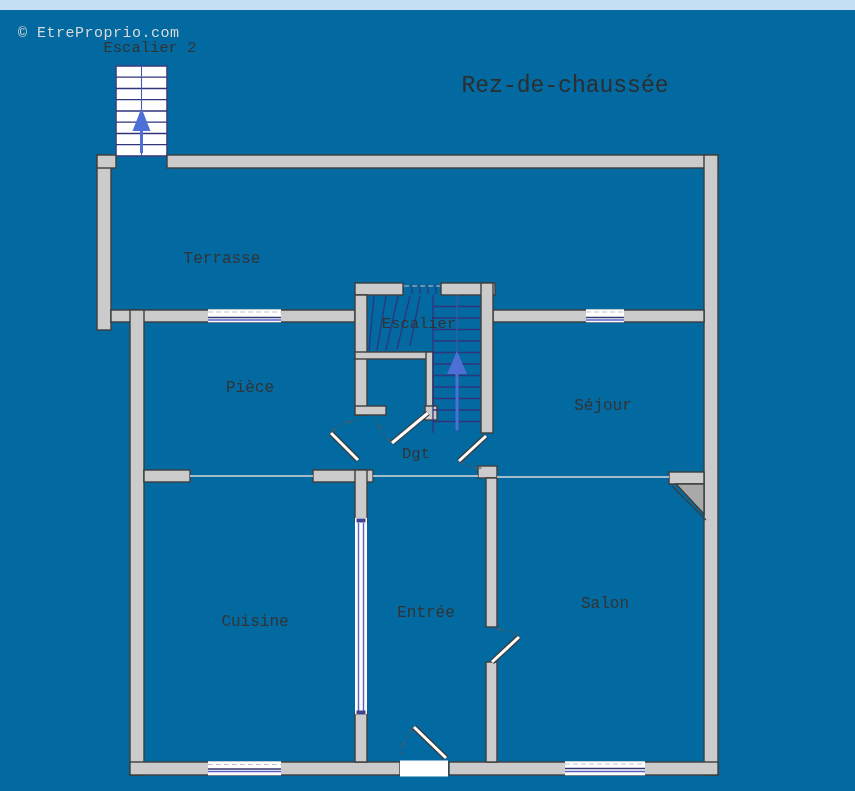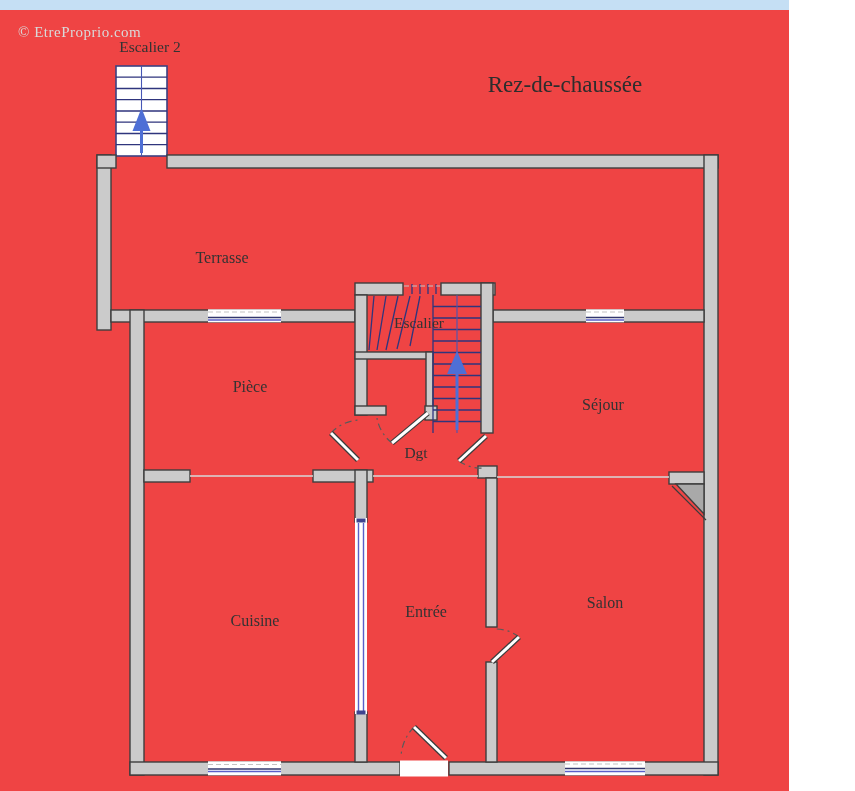--- a/index.html
+++ b/index.html
@@ -1,17 +1,17 @@
 <!DOCTYPE html>
 <html style="--top-bar: #c5dff4; --wall-fill: #cbcbcb; --wall-stroke: #3e3e3e; --stair-line: #2f357d; --stair-box-stroke: #3b4282; --arrow-blue: #4e6fd6; --window-blue: #5a5fc8; --window-dark: #33386e; --open-line: #d8d8d8; --door-stroke: #3c3c3c; --label-text: #333333; --title-text: #2d2d2d; --watermark-text: #d9d9d9;"><head>
 <meta charset="utf-8">
 <style>
   html,body{margin:0;padding:0;background:#fff;}
-  #stage{position:relative;width:789px;height:791px;background:#ef4444;overflow:hidden;
-         font-family:Liberation Serif, serif;}
+  #stage{position:relative;width:855px;height:791px;background:#0369a1;overflow:hidden;
+         font-family:Liberation Mono, monospace;}
   .topbar{position:absolute;left:0;top:0;width:855px;height:10px;background:var(--top-bar,#c5dff4);}
   svg{position:absolute;left:0;top:0;}
   .wall{fill:var(--wall-fill,#cbcbcb);stroke:var(--wall-stroke,#3e3e3e);stroke-width:1.4;}
   .wall-dark{fill:#a9a9a9;stroke:var(--wall-stroke,#3e3e3e);stroke-width:1.4;}
   .thinline{stroke:var(--open-line,#d8d8d8);stroke-width:1.6;}
   .stairbox{fill:#fff;stroke:var(--stair-box-stroke,#3b4282);stroke-width:1.6;}
   .tread{stroke:var(--stair-line,#2f357d);stroke-width:1.3;fill:none;}
   .cline{stroke:#4656b4;stroke-width:1.1;fill:none;}
   .arrow{fill:var(--arrow-blue,#4e6fd6);}
   .stem{stroke:var(--arrow-blue,#4e6fd6);stroke-width:3;fill:none;}

